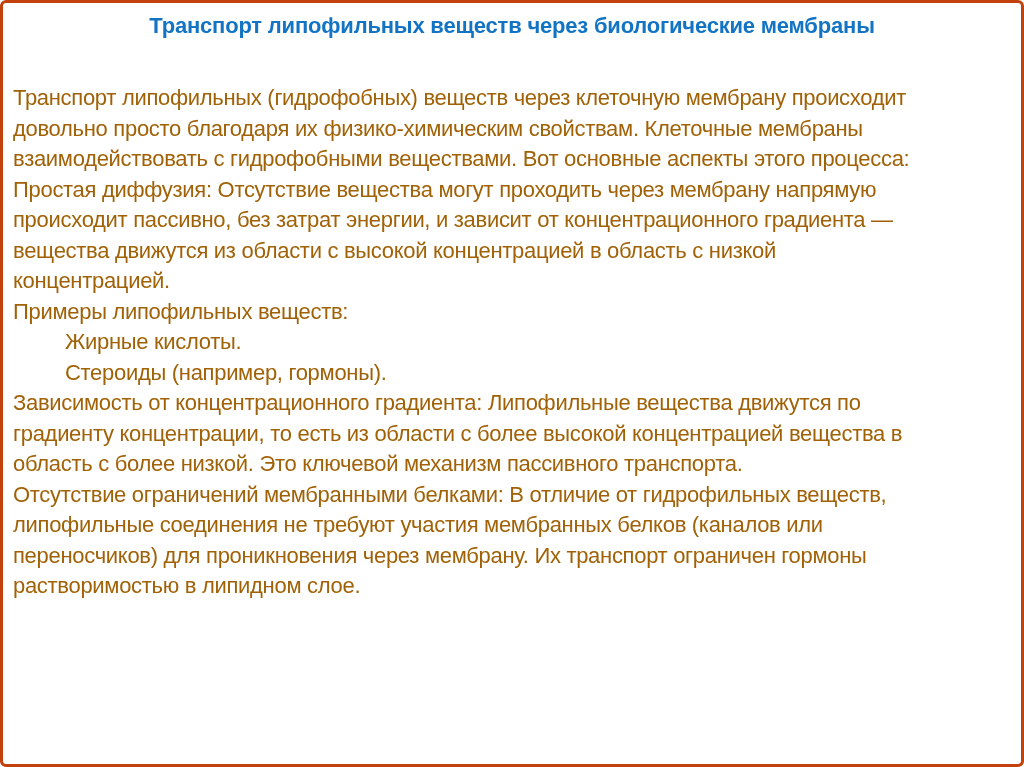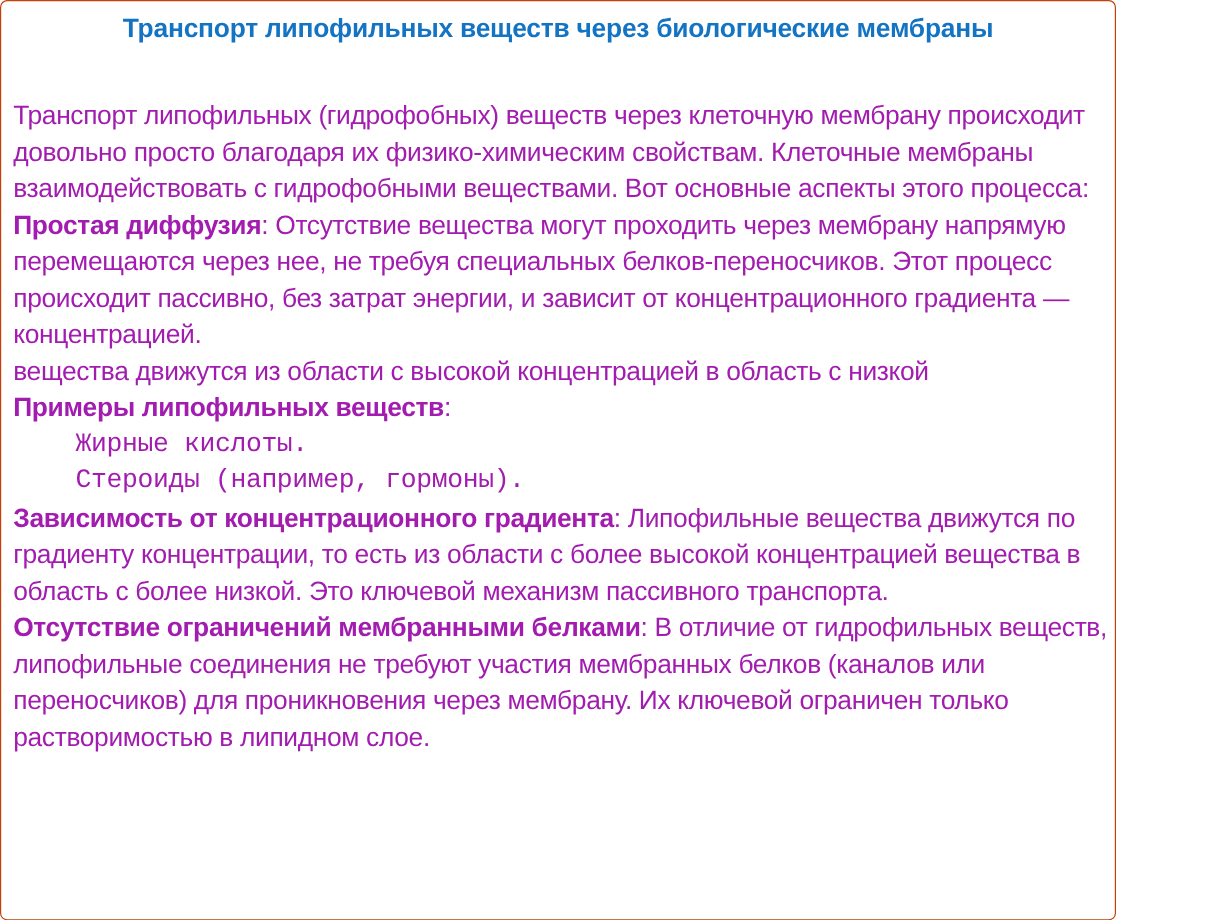--- a/index.html
+++ b/index.html
@@ -4,74 +4,72 @@
 <style>
   html, body {
     margin: 0;
     padding: 0;
     background: #ffffff;
     width: 1024px;
     height: 767px;
   }
   .slide {
     box-sizing: border-box;
-    width: 930px;
+    width: 1024px;
     height: 767px;
     background: #ffffff;
-    border: 1px solid #c2410c;
+    border: 3px solid #c2410c;
     border-radius: 6px;
     overflow: hidden;
     font-family: "Liberation Sans", sans-serif;
     position: relative;
   }
   .slide-title {
     margin-top: 10px;
     text-align: center;
     font-size: 22px;
     line-height: 26px;
     font-weight: bold;
     color: #1474c4;
     letter-spacing: -0.2px;
   }
   .doc-body {
     margin: 44px 10px 0 10px;
     font-size: 22px;
-    color: #a21caf;
+    color: #a16207;
     letter-spacing: -0.3px;
   }
   .line {
     line-height: 30.5px;
     white-space: nowrap;
   }
   .line.indent {
     padding-left: 52px;
-    font-family: Liberation Mono, monospace;
   }
   .bold {
-    font-weight: bold;
+    font-weight: normal;
   }
 </style>
 </head>
 <body>
 
 <div class="slide">
   <div class="slide-title">Транспорт липофильных веществ через биологические мембраны</div>
   <div class="doc-body">
       <div class="line"><span>Транспорт липофильных (гидрофобных) веществ через клеточную мембрану происходит</span></div>
       <div class="line"><span>довольно просто благодаря их физико-химическим свойствам. Клеточные мембраны</span></div>
       <div class="line"><span>взаимодействовать с гидрофобными веществами. Вот основные аспекты этого процесса:</span></div>
       <div class="line"><span class="bold">Простая диффузия</span><span>: Отсутствие вещества могут проходить через мембрану напрямую</span></div>
-      <div class="line"><span>перемещаются через нее, не требуя специальных белков-переносчиков. Этот процесс</span></div>
       <div class="line"><span>происходит пассивно, без затрат энергии, и зависит от концентрационного градиента —</span></div>
+      <div class="line"><span>вещества движутся из области с высокой концентрацией в область с низкой</span></div>
       <div class="line"><span>концентрацией.</span></div>
-      <div class="line"><span>вещества движутся из области с высокой концентрацией в область с низкой</span></div>
       <div class="line"><span class="bold">Примеры липофильных веществ</span><span>:</span></div>
       <div class="line indent"><span>Жирные кислоты.</span></div>
       <div class="line indent"><span>Стероиды (например, гормоны).</span></div>
       <div class="line"><span class="bold">Зависимость от концентрационного градиента</span><span>: Липофильные вещества движутся по</span></div>
       <div class="line"><span>градиенту концентрации, то есть из области с более высокой концентрацией вещества в</span></div>
       <div class="line"><span>область с более низкой. Это ключевой механизм пассивного транспорта.</span></div>
       <div class="line"><span class="bold">Отсутствие ограничений мембранными белками</span><span>: В отличие от гидрофильных веществ,</span></div>
       <div class="line"><span>липофильные соединения не требуют участия мембранных белков (каналов или</span></div>
-      <div class="line"><span>переносчиков) для проникновения через мембрану. Их ключевой ограничен только</span></div>
+      <div class="line"><span>переносчиков) для проникновения через мембрану. Их транспорт ограничен гормоны</span></div>
       <div class="line"><span>растворимостью в липидном слое.</span></div>
     </div>
 </div>
 
 </body></html>

